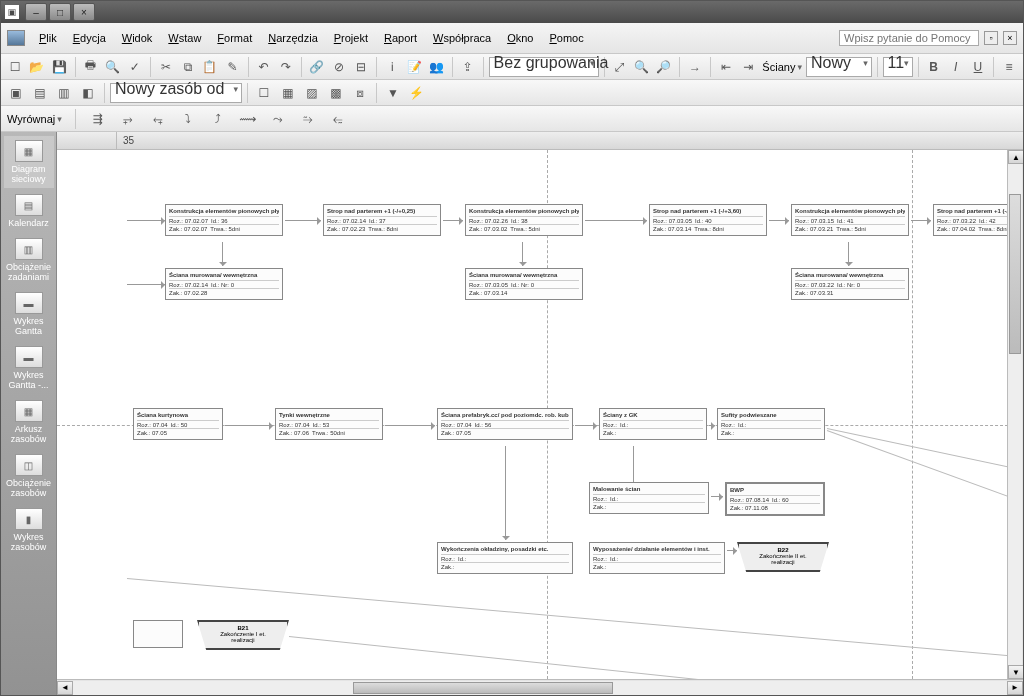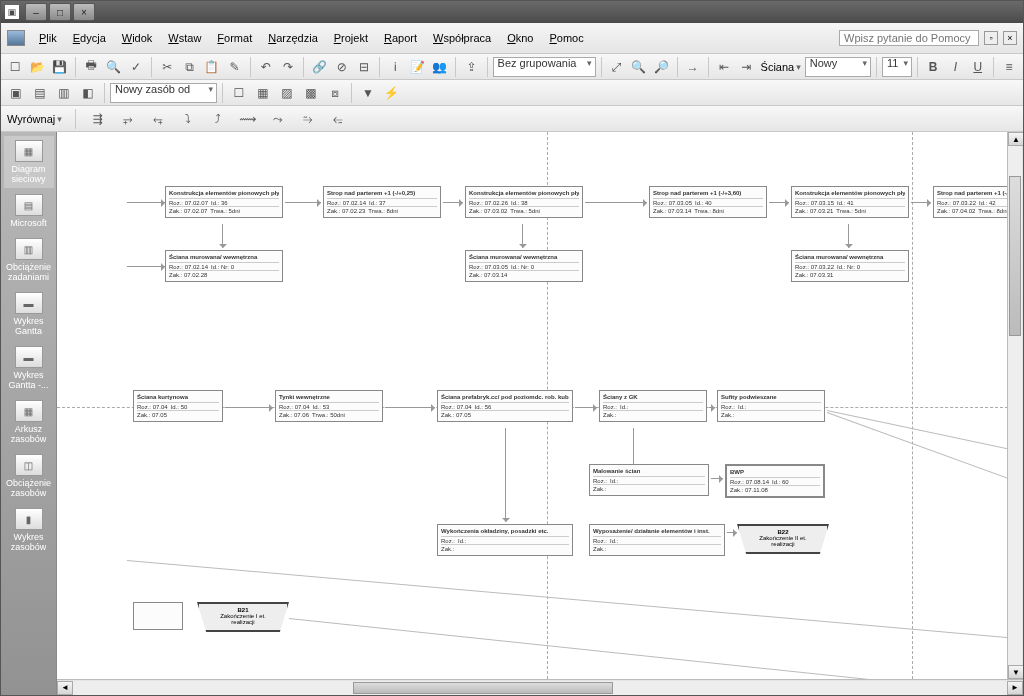--- a/index.html
+++ b/index.html
@@ -16,21 +16,21 @@
   .menubar .logo { width: 18px; height: 16px; background: linear-gradient(#9bd,#579); border:1px solid #888; margin-right:4px;}
   .menubar .menu-item { padding: 2px 8px; cursor: default; }
   .menubar .menu-item u { text-decoration: underline; }
   .menubar .spacer { flex: 1; }
   .menubar .help-input { width: 140px; height: 16px; border: 1px solid #aaa; font-size: 11px; padding: 0 4px; color: #888; background:#fff;}
   .menubar .mini-btn { width:14px; height:14px; border:1px solid #999; background:#eee; margin-left:3px; font-size:9px; display:flex;align-items:center;justify-content:center;}
   
   .toolbar { height: 26px; background: linear-gradient(#f8f8f8,#e6e6e6); border-bottom: 1px solid #c8c8c8; display: flex; align-items: center; padding: 0 4px; font-size: 11px; gap: 2px;}
   .tbtn { width: 22px; height: 22px; border: 1px solid transparent; display:flex; align-items:center; justify-content:center; font-size:12px; color:#555;}
   .tsep { width:1px; height:20px; background:#c8c8c8; margin:0 3px;}
-  .tcombo { height:20px; border:1px solid #aaa; background:#fff; font-size:11px; padding:0 18px 8px 4px; color:#333; position:relative; display:flex; align-items:center; white-space:nowrap;}
+  .tcombo { height:20px; border:1px solid #aaa; background:#fff; font-size:16px; padding:0 18px 8px 4px; color:#333; position:relative; display:flex; align-items:center; white-space:nowrap;}
   .tcombo::after { content:"▾"; position:absolute; right:3px; color:#666; font-size:9px;}
   .tlabel { font-size:11px; display:flex; align-items:center; padding:0 2px;}
   .tlabel::after { content:" ▾"; font-size:9px; color:#666; margin-left:2px;}
   
   .toolbar3 { height: 26px; background: linear-gradient(#f8f8f8,#e6e6e6); border-bottom: 1px solid #c8c8c8; display: flex; align-items: center; padding: 0 4px; font-size: 11px; gap: 8px;}
   
   .workspace { flex:1; display:flex; overflow:hidden; }
   
   .sidebar { width: 56px; background: linear-gradient(#b8b8b8,#929292); border-right:1px solid #888; display:flex; flex-direction:column; align-items:center; padding-top:4px; gap:2px; overflow:hidden;}
   .side-item { width: 50px; display:flex; flex-direction:column; align-items:center; padding:4px 0; color:#fff; font-size:9px; text-align:center; cursor:default;}
@@ -136,21 +136,21 @@
     <div class="tcombo" style="width:110px">Bez grupowania</div>
     <div class="tsep"></div>
     <div class="tbtn">⤢</div>
     <div class="tbtn">🔍</div>
     <div class="tbtn">🔎</div>
     <div class="tsep"></div>
     <div class="tbtn">→</div>
     <div class="tsep"></div>
     <div class="tbtn">⇤</div>
     <div class="tbtn">⇥</div>
-    <div class="tlabel">Ściana</div>
+    <div class="tlabel">Ściany</div>
     <div class="tcombo" style="width:70px">Nowy</div>
     <div class="tsep"></div>
     <div class="tcombo" style="width:30px">11</div>
     <div class="tsep"></div>
     <div class="tbtn">
         <b>B</b>
       </div>
     <div class="tbtn">
         <i>I</i>
       </div>
@@ -160,21 +160,21 @@
     <div class="tsep"></div>
     <div class="tbtn">≡</div>
   </div>
 
   <div class="toolbar">
     <div class="tbtn">▣</div>
     <div class="tbtn">▤</div>
     <div class="tbtn">▥</div>
     <div class="tbtn">◧</div>
     <div class="tsep"></div>
-    <div class="tcombo" style="width:107px">Nowy zasób od</div>
+    <div class="tcombo" style="width:132px">Nowy zasób od</div>
     <div class="tsep"></div>
     <div class="tbtn">☐</div>
     <div class="tbtn">▦</div>
     <div class="tbtn">▨</div>
     <div class="tbtn">▩</div>
     <div class="tbtn">⧈</div>
     <div class="tsep"></div>
     <div class="tbtn">▼</div>
     <div class="tbtn">⚡</div>
   </div>
@@ -195,21 +195,21 @@
 
   <div class="workspace">
 
     <div class="sidebar" id="sidebar">
         <div class="side-item active">
           <div class="side-icon">▦</div>
           <div>Diagram sieciowy</div>
         </div>
         <div class="side-item">
           <div class="side-icon">▤</div>
-          <div>Microsoft</div>
+          <div>Kalendarz</div>
         </div>
         <div class="side-item">
           <div class="side-icon">▥</div>
           <div>Obciążenie zadaniami</div>
         </div>
         <div class="side-item">
           <div class="side-icon">▬</div>
           <div>Wykres Gantta</div>
         </div>
         <div class="side-item">
@@ -224,20 +224,24 @@
           <div class="side-icon">◫</div>
           <div>Obciążenie zasobów</div>
         </div>
         <div class="side-item">
           <div class="side-icon">▮</div>
           <div>Wykres zasobów</div>
         </div>
       </div>
 
     <div class="canvas-wrap">
+      <div class="col-header">
+        <div class="corner"></div>
+        <div class="ch-num">35</div>
+      </div>
       <div class="canvas-scroll">
         <div class="canvas" id="canvas">
           <div class="vline" style="left:490px"></div>
           <div class="vline" style="left:855px"></div>
           <div class="hline-dash" style="top:275px"></div>
 
           <div class="arrow" style="left:70px; top:70px; width:38px"></div>
           <div class="arrow" style="left:228px; top:70px; width:36px"></div>
           <div class="arrow" style="left:386px; top:70px; width:20px"></div>
           <div class="arrow" style="left:528px; top:70px; width:62px"></div>

